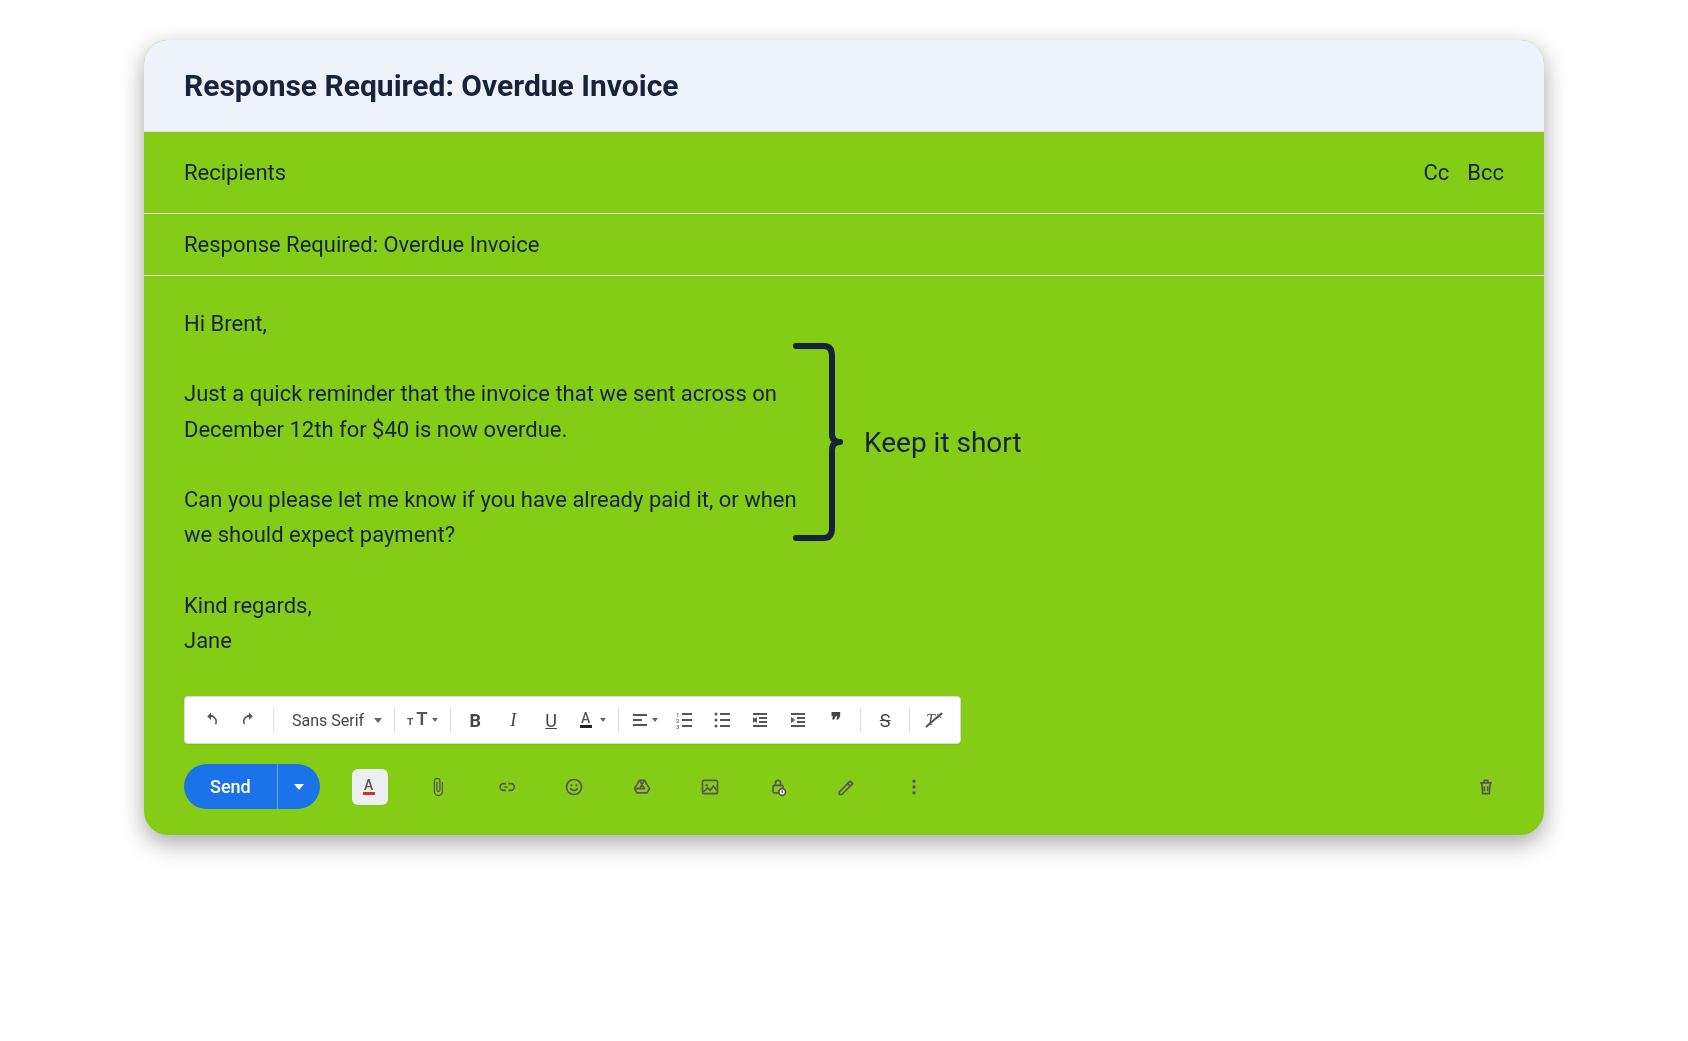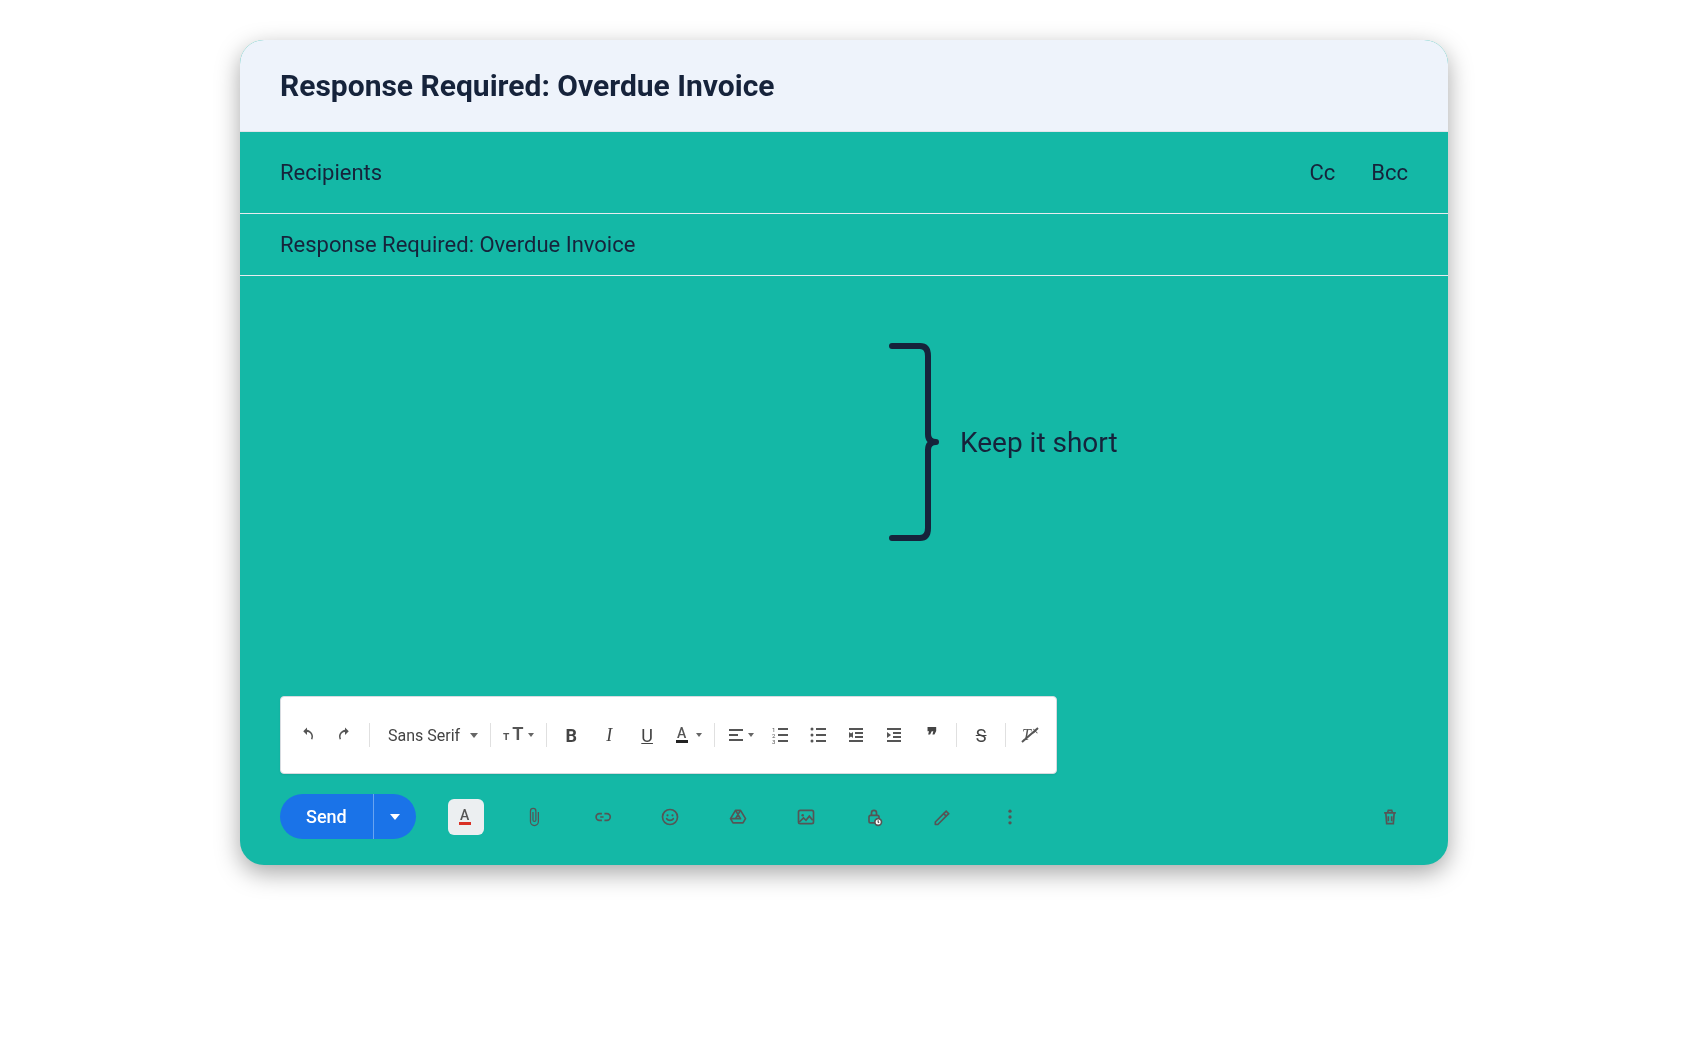--- a/index.html
+++ b/index.html
@@ -5,25 +5,25 @@
   * { box-sizing: border-box; margin: 0; padding: 0; }
   body {
     font-family: -apple-system, BlinkMacSystemFont, "Segoe UI", Roboto, Arial, sans-serif;
     background: #fff;
     padding: 40px;
     display: flex;
     justify-content: center;
     align-items: flex-start;
   }
   .compose-window {
-    width: 1208px;
+    width: 1400px;
     border-radius: 24px;
     box-shadow: 0 8px 24px rgba(0,0,0,0.35);
     overflow: hidden;
-    background: #14b8a6;
+    background: #84cc16;
     position: relative;
   }
   .compose-header {
     background: #eef3fb;
     padding: 28px 40px;
   }
   .compose-title {
     font-size: 30px;
     font-weight: 700;
     color: #16233b;
@@ -35,21 +35,21 @@
     padding: 28px 40px;
     border-bottom: 1px solid #e8ebef;
     display: flex;
     align-items: center;
     justify-content: space-between;
     font-size: 22px;
     color: #16233b;
   }
   .row .right {
     display: flex;
-    gap: 36px;
+    gap: 18px;
   }
   .row .link {
     cursor: pointer;
     color: #16233b;
   }
   .subject-row {
     padding: 18px 40px;
     border-bottom: 1px solid #e8ebef;
     font-size: 22px;
     color: #16233b;
@@ -84,21 +84,21 @@
     margin-left: 20px;
   }
   
   .format-toolbar {
     margin: 0 40px;
     border: 1px solid #d7dbe0;
     border-radius: 4px;
     background: #fff;
     display: flex;
     align-items: center;
-    padding: 21px 8px;
+    padding: 6px 8px;
     gap: 2px;
     box-shadow: 0 1px 2px rgba(0,0,0,0.08);
     width:fit-content;
   }
   .tb-btn {
     min-width: 36px;
     height: 34px;
     display: flex;
     align-items: center;
     justify-content: center;
@@ -207,20 +207,28 @@
       <span class="link">Cc</span>
       <span class="link">Bcc</span>
     </div>
   </div>
 
   <div class="subject-row">
     <span>Response Required: Overdue Invoice</span>
   </div>
 
   <div class="body-area">
+    <div class="body-text">Hi Brent,
+
+Just a quick reminder that the invoice that we sent across on December 12th for $40 is now overdue.
+
+Can you please let me know if you have already paid it, or when we should expect payment?
+
+Kind regards,
+Jane</div>
 
     <div class="annotation">
       <svg class="bracket-svg" viewBox="0 0 60 200">
         <path d="M12 4 L40 4 Q48 4 48 14 L48 92 Q48 100 56 100 Q48 100 48 108 L48 186 Q48 196 40 196 L12 196" fill="none" stroke="#16233b" stroke-width="6" stroke-linecap="round" stroke-linejoin="round"></path>
       </svg>
       <div class="annotation-label">Keep it short</div>
     </div>
   </div>
 
   <div class="format-toolbar">

